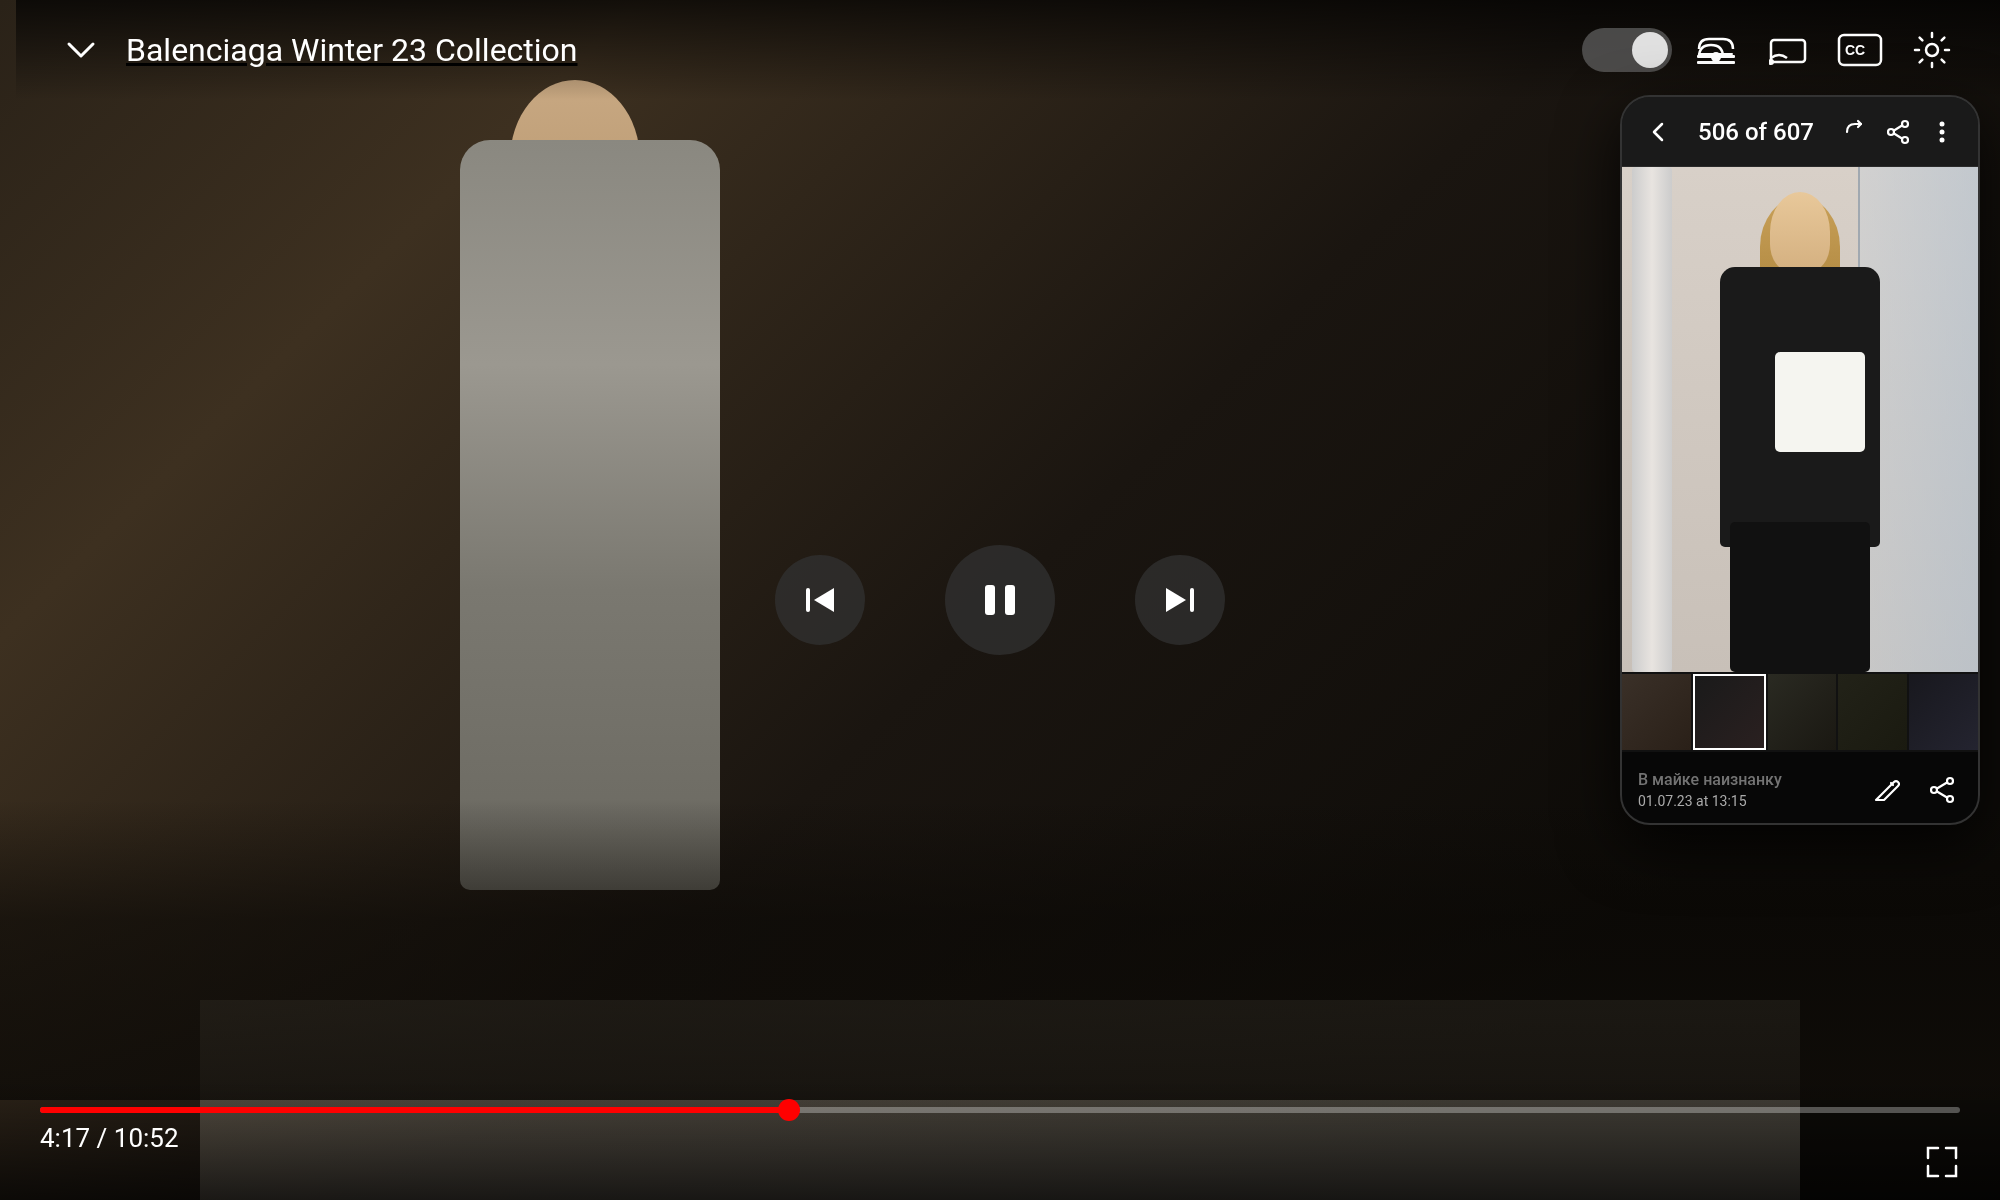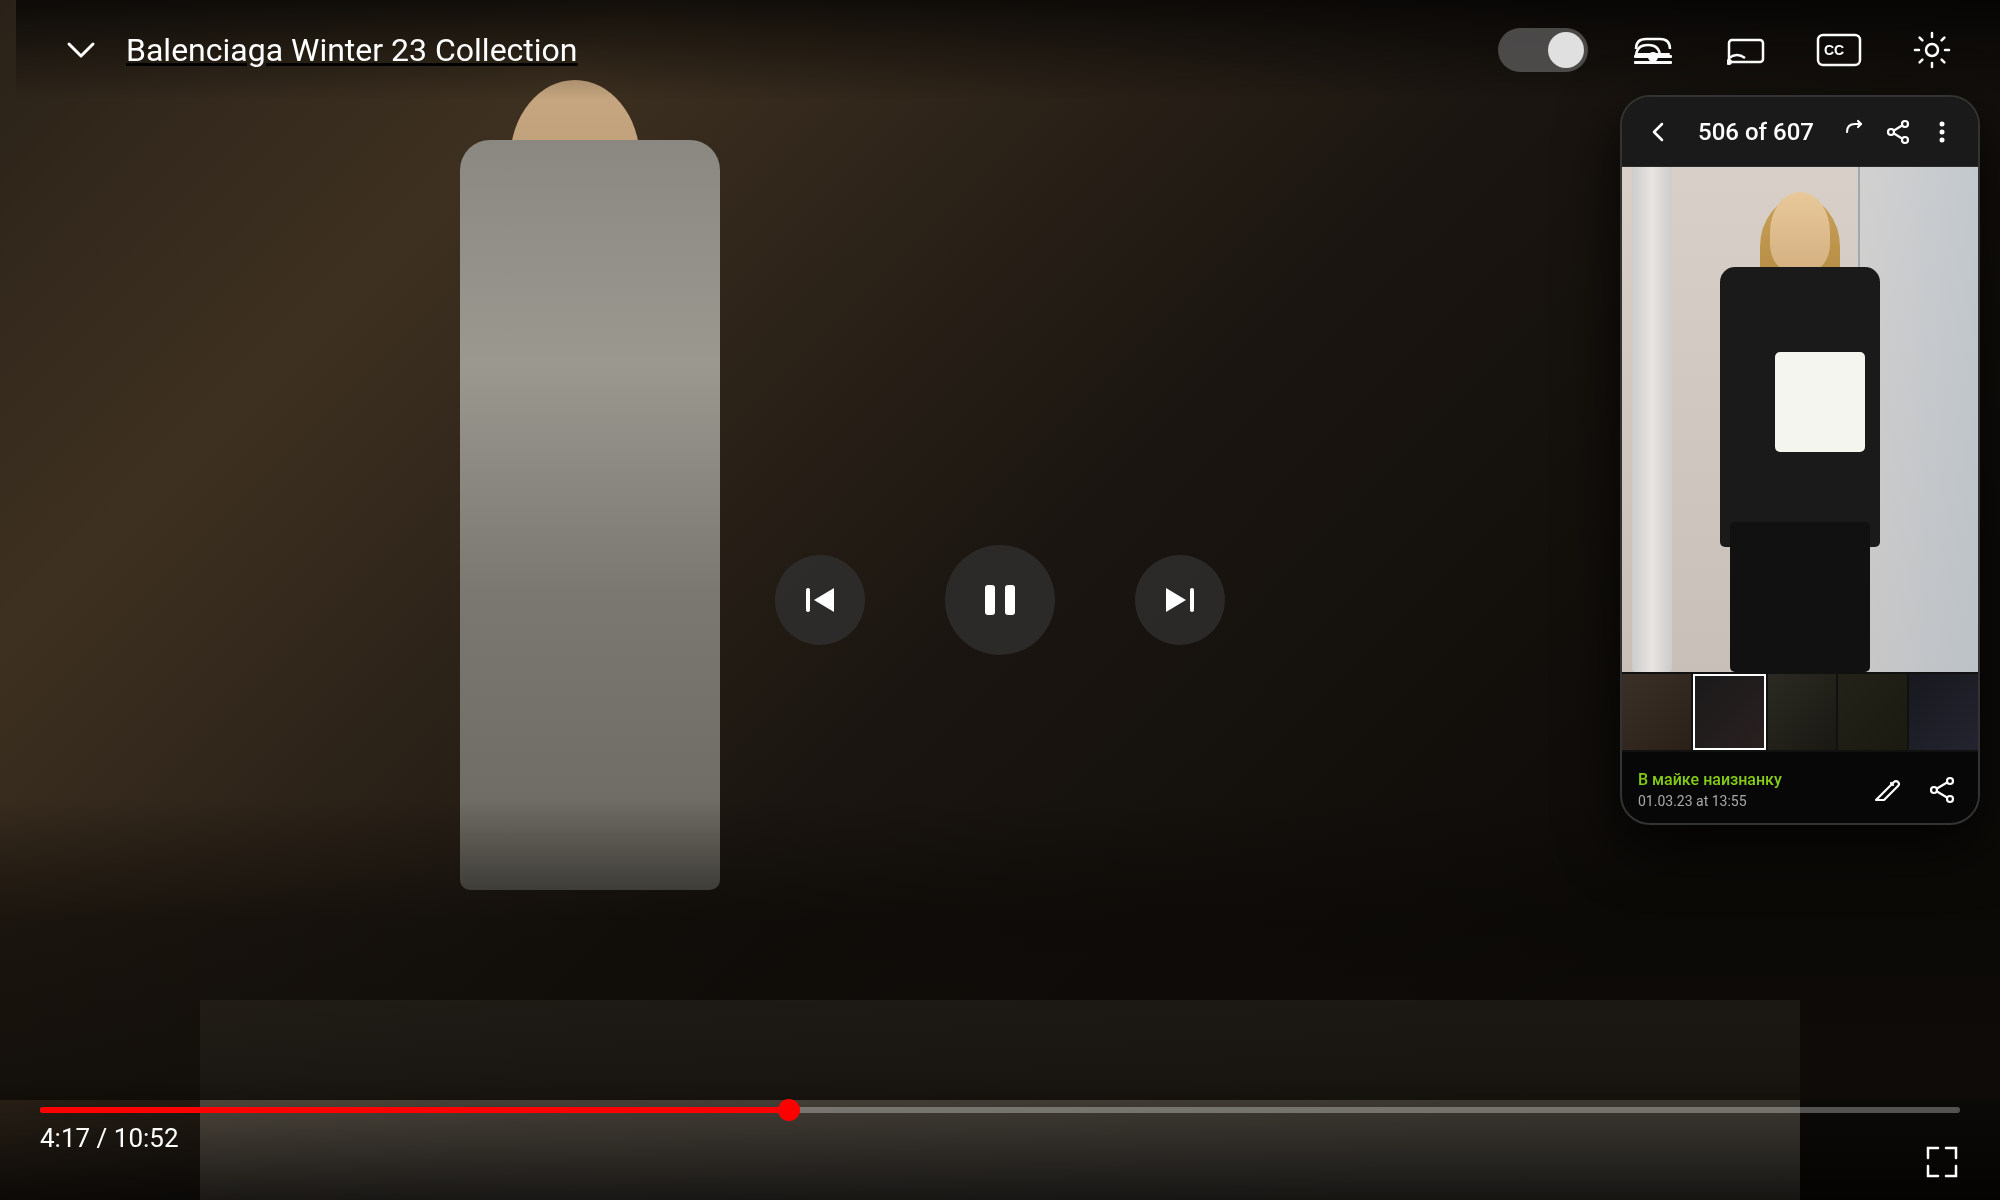--- a/index.html
+++ b/index.html
@@ -98,21 +98,21 @@
       color: #fff;
       font-size: 32px;
       font-weight: 400;
       margin-left: 20px;
       flex: 1;
     }
 
     #top-controls {
       display: flex;
       align-items: center;
-      gap: 37px;
+      gap: 16px;
       justify-content: center;
     }
 
     .top-control-btn {
       width: 56px;
       height: 56px;
       display: flex;
       align-items: center;
       justify-content: center;
       cursor: pointer;
@@ -426,21 +426,21 @@
       align-items: center;
       justify-content: space-between;
       padding: 0 16px;
     }
 
     #phone-caption {
       flex: 1;
     }
 
     #caption-text {
-      color: #84cc16;
+      color: #737373;
       font-size: 16px;
       font-weight: 500;
     }
 
     #caption-date {
       color: #aaa;
       font-size: 14px;
       margin-top: 4px;
     }
 
@@ -623,21 +623,21 @@
     <div class="thumb-item thumb-bg-1"></div>
     <div class="thumb-item thumb-bg-2 active"></div>
     <div class="thumb-item thumb-bg-3"></div>
     <div class="thumb-item thumb-bg-4"></div>
     <div class="thumb-item thumb-bg-5"></div>
   </div>
 
   <div id="phone-footer">
     <div id="phone-caption">
       <div id="caption-text">В майке наизнанку</div>
-      <div id="caption-date">01.03.23 at 13:55</div>
+      <div id="caption-date">01.07.23 at 13:15</div>
     </div>
 
     <div id="phone-footer-actions">
       <div class="phone-action-btn">
         <svg width="28" height="28" viewBox="0 0 28 28" fill="none" stroke="white" stroke-width="2.2" stroke-linecap="round" stroke-linejoin="round">
           <path d="M4 24 L8 20 L22 6 Q24 4 26 6 Q28 8 26 10 L12 24 Z"></path>
           <line x1="19" y1="7" x2="21" y2="9"></line>
         </svg>
       </div>
       <div class="phone-action-btn">

